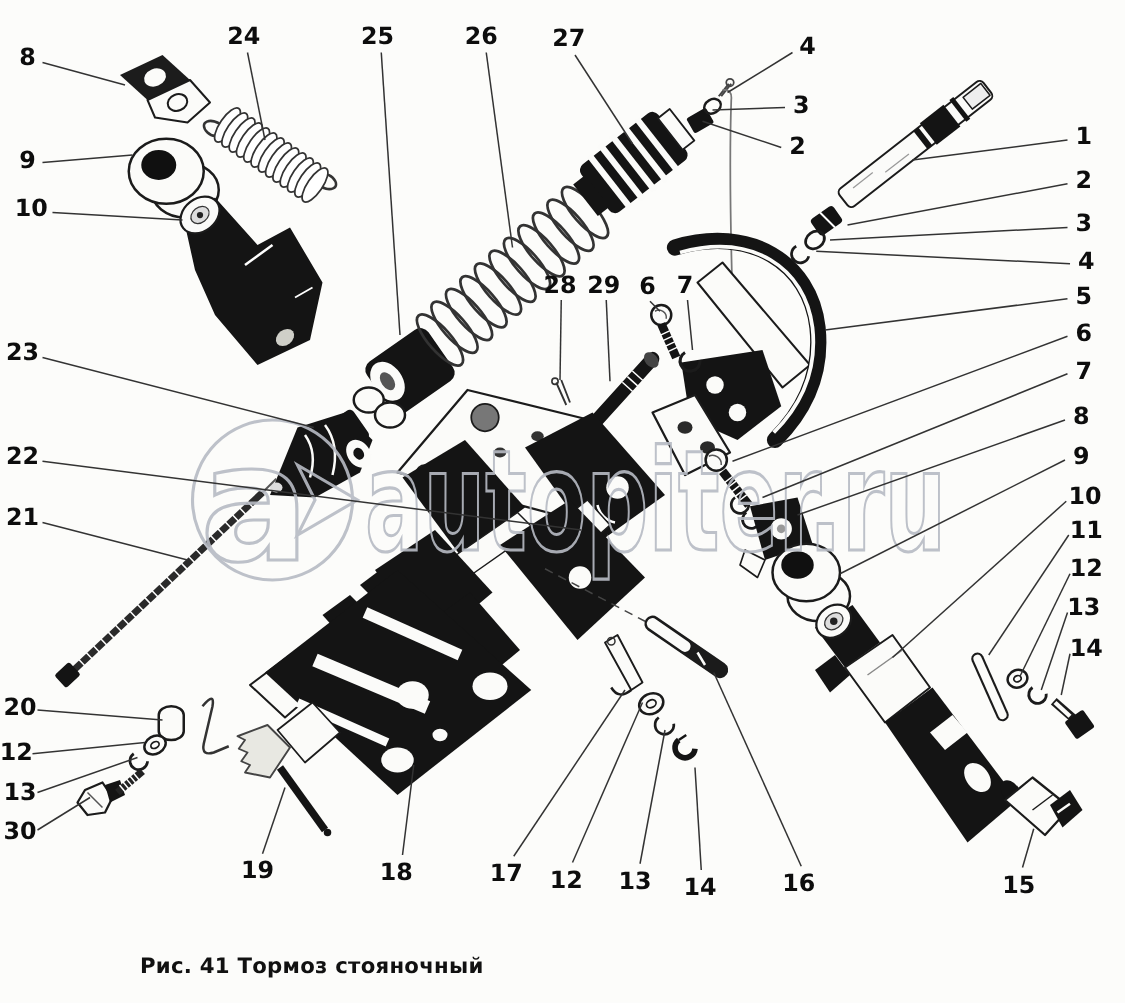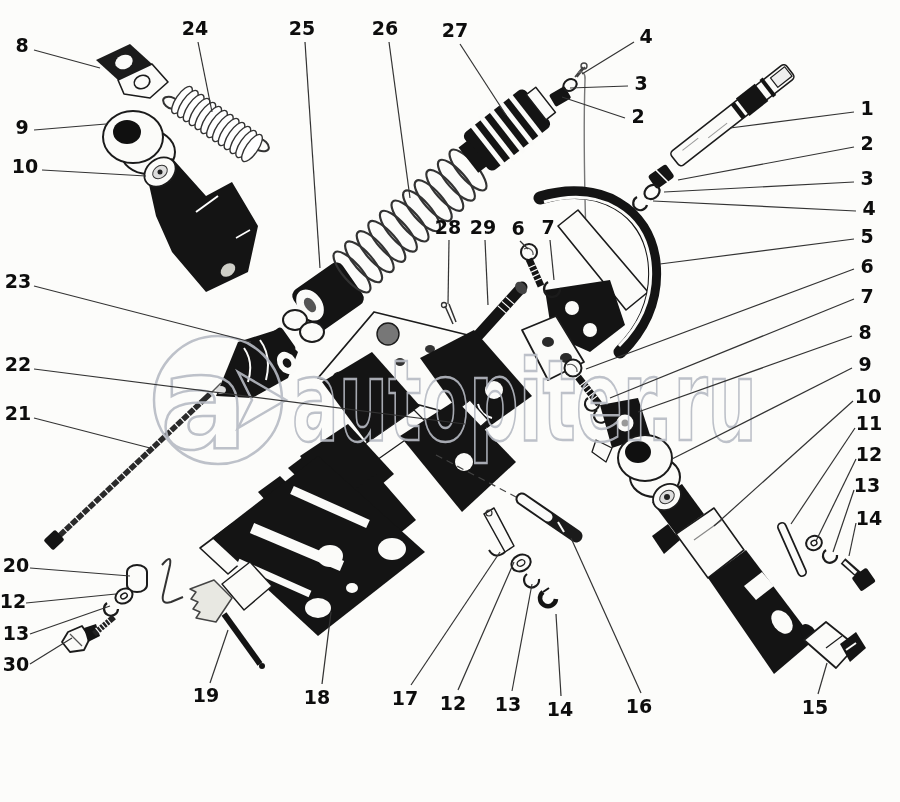--- a/index.html
+++ b/index.html
@@ -461,13 +461,14 @@
         <text x="508" y="711" class="callout-text" text-anchor="middle">13</text>
         <line x1="561" y1="696" x2="556" y2="614" stroke="#333" stroke-width="1.2"></line>
         <text x="560" y="716" class="callout-text" text-anchor="middle">14</text>
         <line x1="641" y1="693" x2="571" y2="538" stroke="#333" stroke-width="1.2"></line>
         <text x="639" y="713" class="callout-text" text-anchor="middle">16</text>
         <line x1="818" y1="694" x2="827" y2="663" stroke="#333" stroke-width="1.2"></line>
         <text x="815" y="714" class="callout-text" text-anchor="middle">15</text>
       </g>
 </svg>
 
+<div class="caption">Рис. 41 Тормоз стояночный</div>
 </div>
 
 </body></html>

